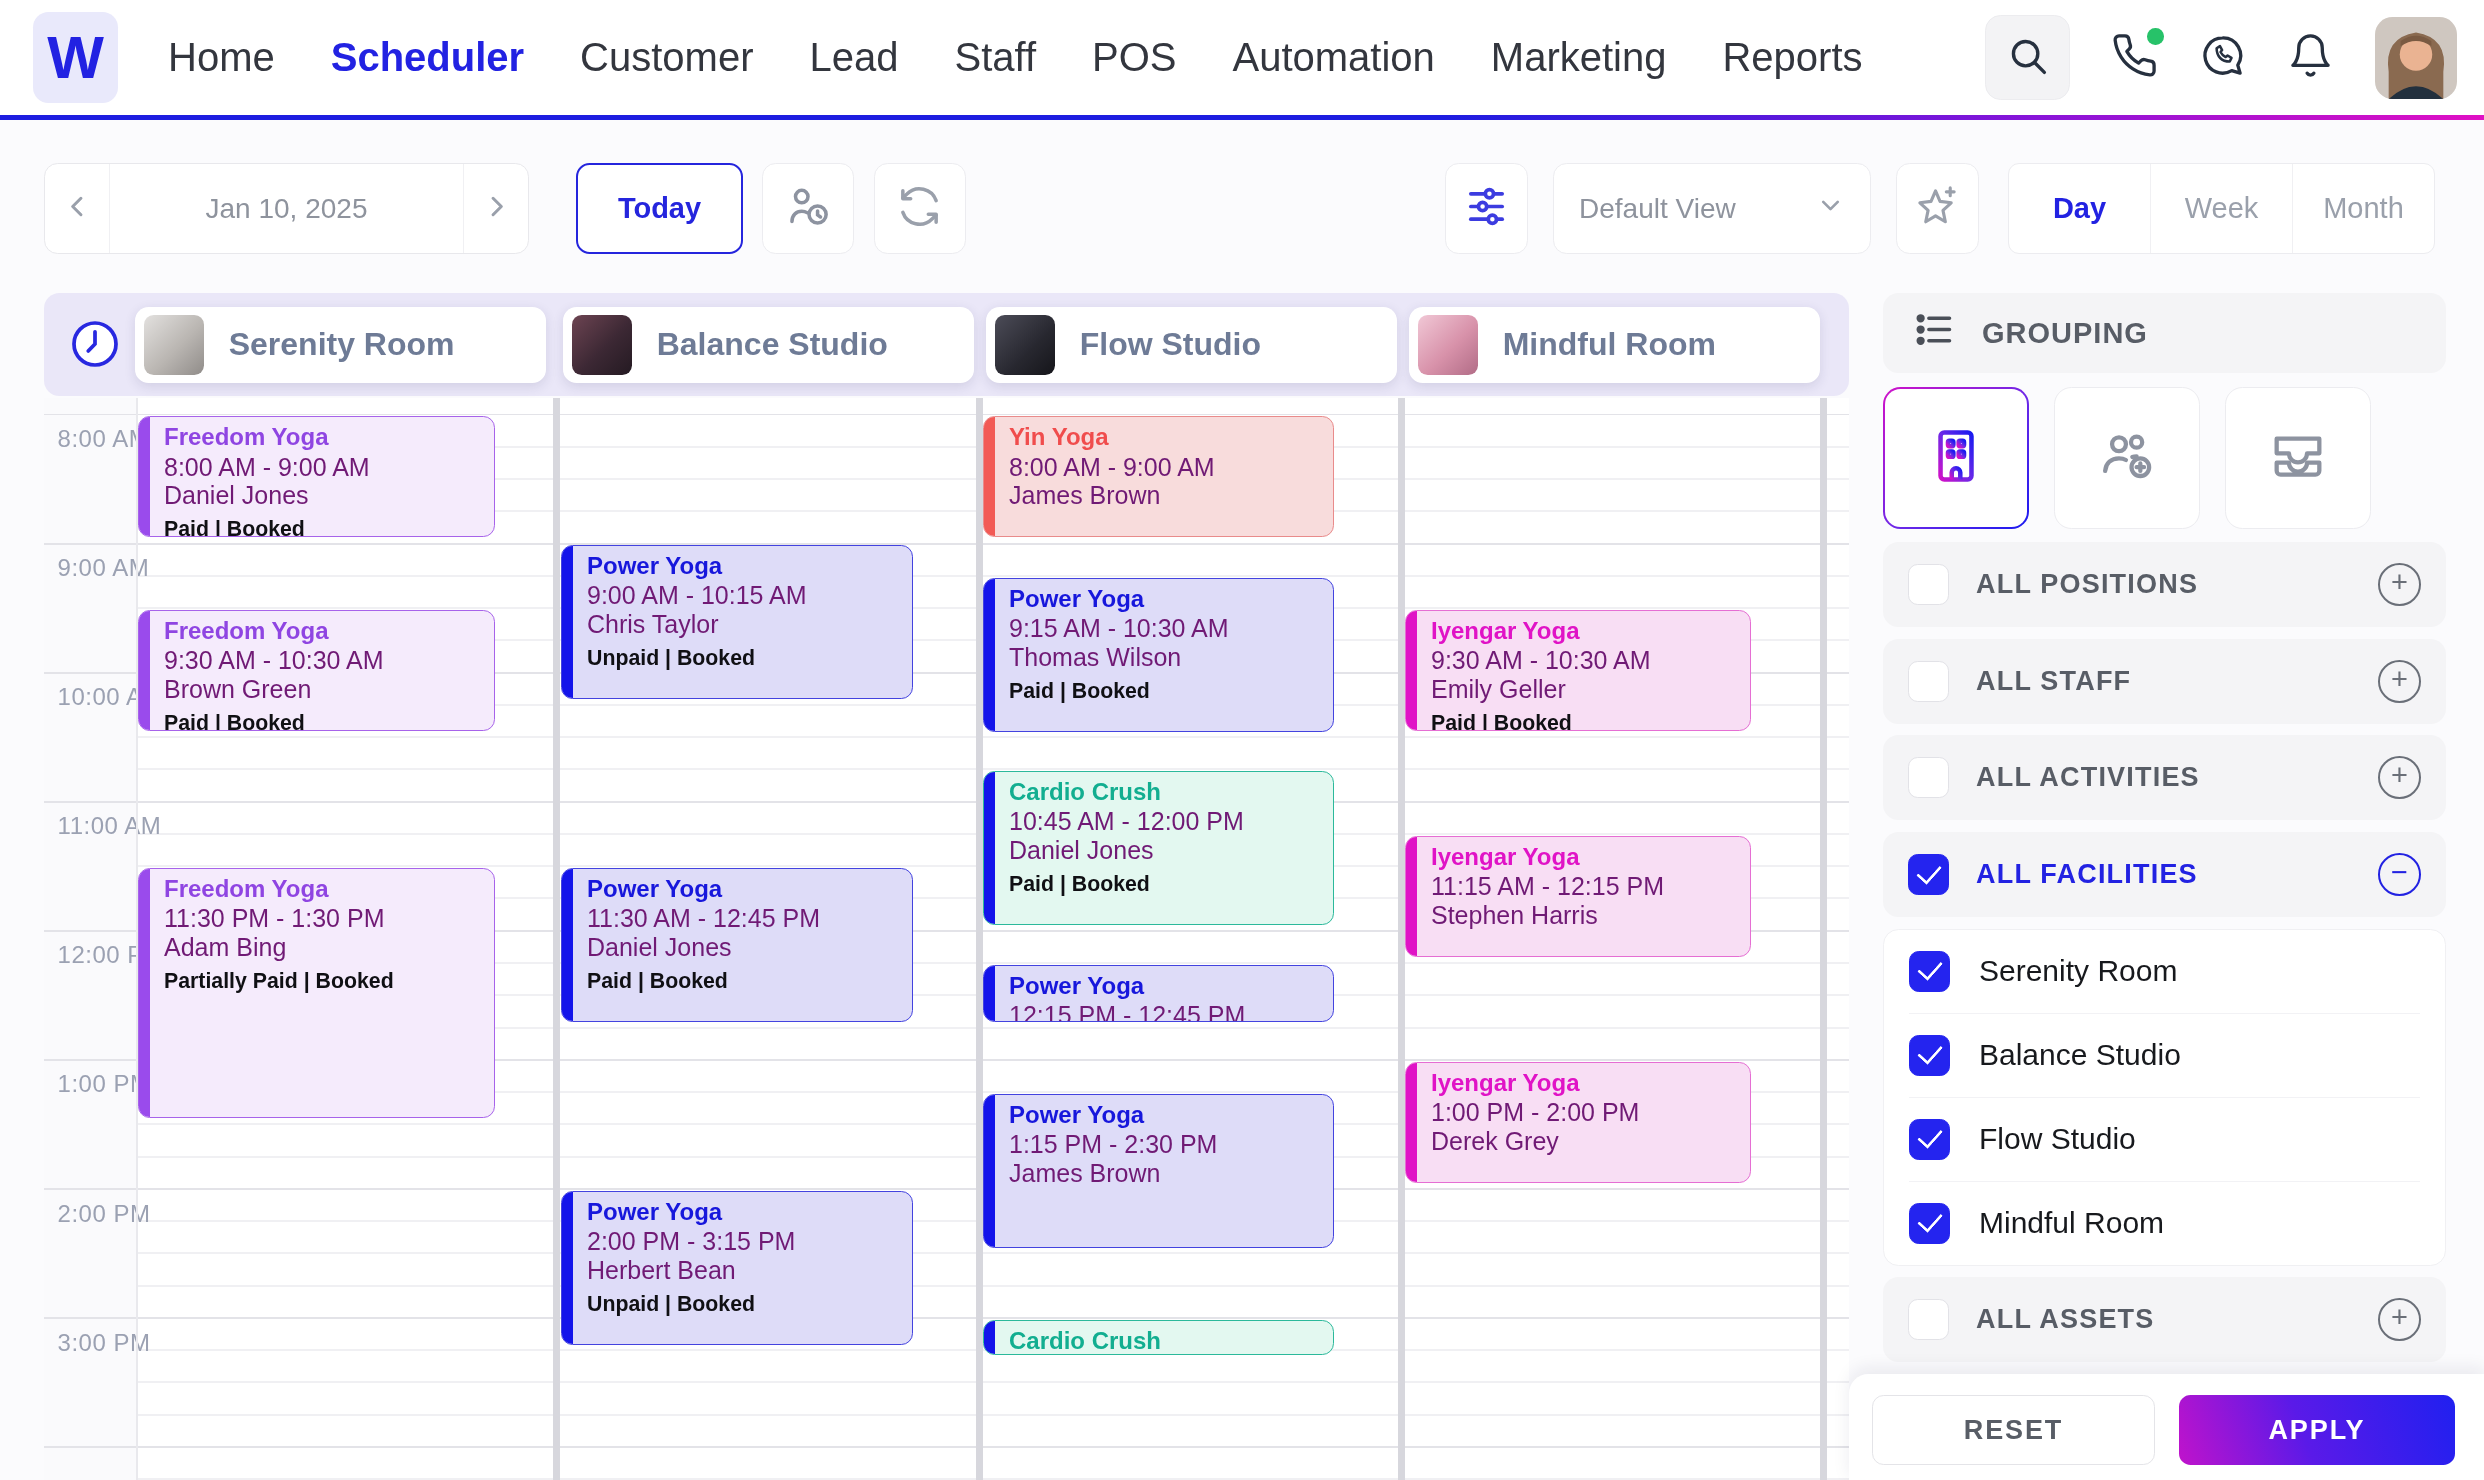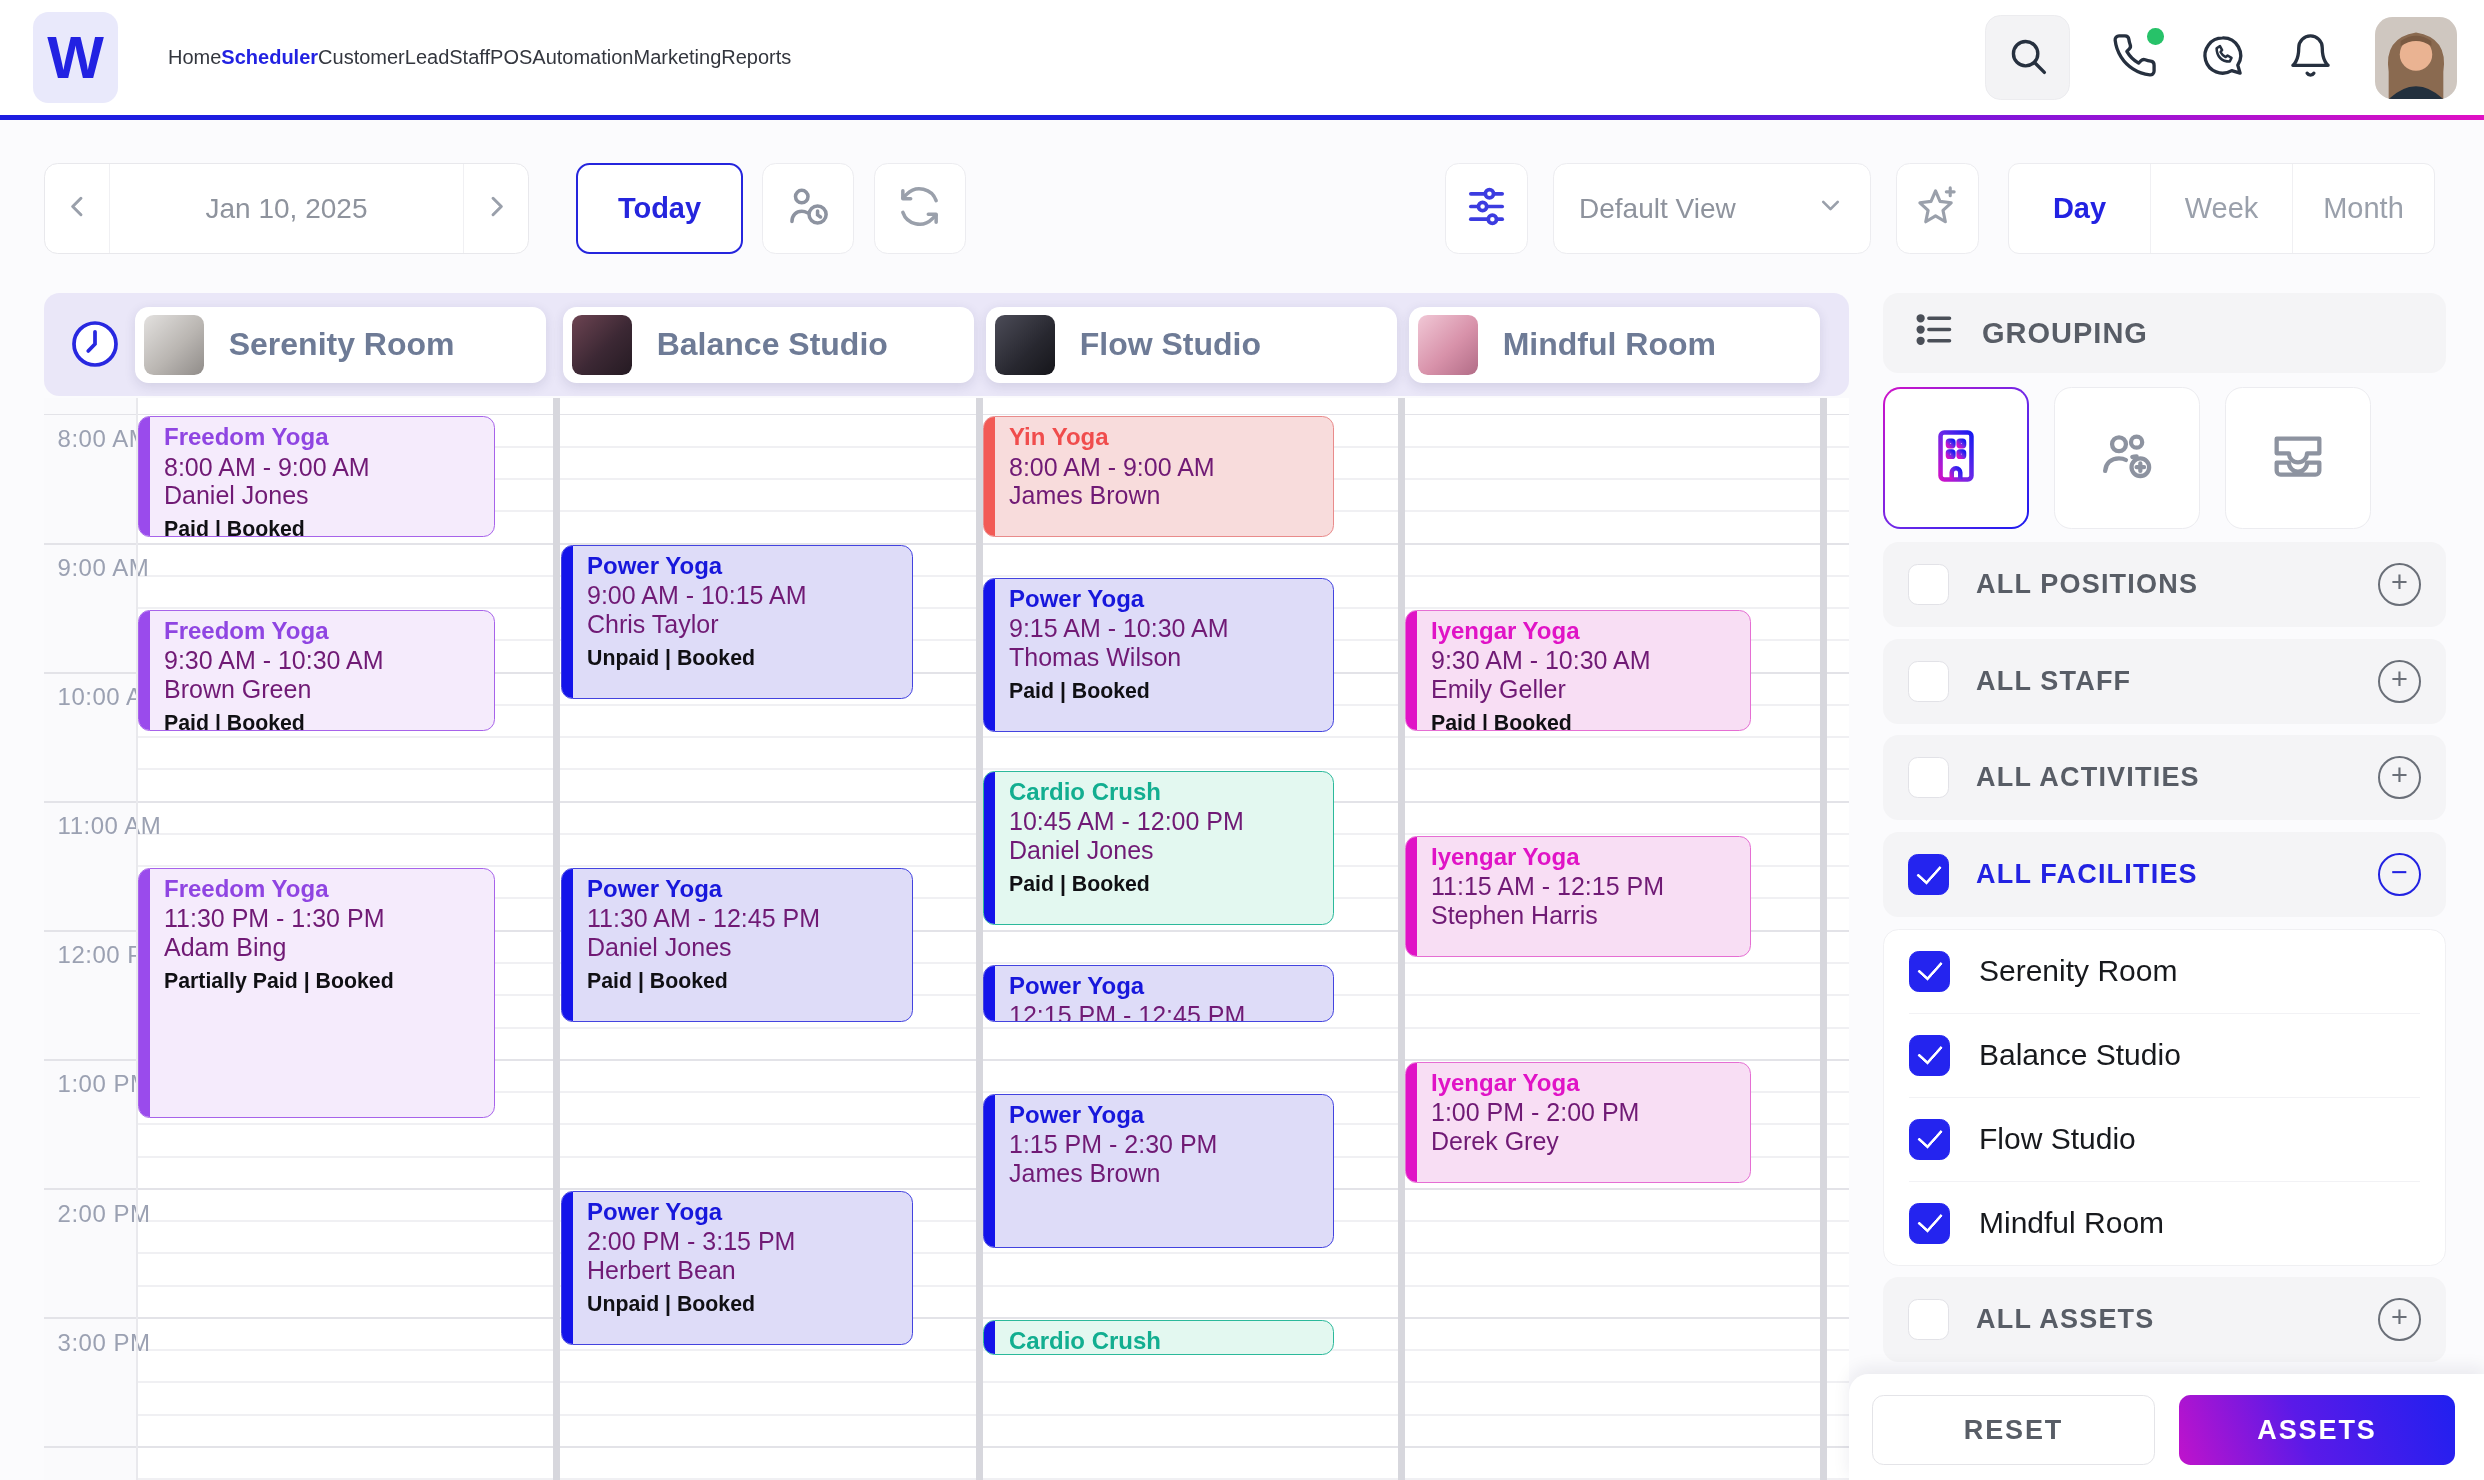--- a/index.html
+++ b/index.html
@@ -3,21 +3,21 @@
 <meta charset="utf-8">
 <style>
   html,body{margin:0;padding:0;background:#fff;}
   #app{position:relative;width:2484px;height:1481px;background:#fbfbfd;font-family:"Liberation Sans",sans-serif;overflow:hidden;}
   .ctr{display:flex;align-items:center;justify-content:center;}
 
   
   .topnav{position:absolute;top:0;left:0;right:0;height:115px;background:#fff;display:flex;align-items:center;padding-left:33px;box-sizing:border-box;}
   .nav-grad{position:absolute;top:115px;left:0;right:0;height:4.9px;background:linear-gradient(90deg,#1d1de0 0%,#1d1de0 58%,#8814d8 82%,#e010c4 100%);z-index:5;}
   .logo{width:85px;height:91px;background:#e9e9fb;border-radius:15.5px;font-size:60px;font-weight:800;color:#2222e2;display:flex;align-items:center;justify-content:center;transform:none;cursor:pointer;}
-  .mainnav{display:flex;margin-left:50px;font-size:20px;color:#33363e;}
+  .mainnav{display:flex;gap:56px;margin-left:50px;font-size:40px;color:#33363e;}
   .nav-item{cursor:pointer;white-space:nowrap;}
   .nav-item.active{color:#2222e2;font-weight:700;}
   .nav-right{margin-left:auto;display:flex;align-items:center;gap:41px;padding-right:27px;}
   .icon-btn-search{width:83px;height:83px;background:#f3f3f5;border:1px solid #ececef;border-radius:15.5px;cursor:pointer;}
   .nav-ic{position:relative;cursor:pointer;display:flex;}
   .online-dot{position:absolute;top:-3.9px;right:-5.8px;width:16.5px;height:16.5px;border-radius:50%;}
   .avatar{width:82px;height:82px;border-radius:17.5px;overflow:hidden;cursor:pointer;}
 
   
   .toolbar{position:absolute;top:163px;left:44px;right:49px;height:91px;display:flex;align-items:stretch;}
@@ -469,17 +469,17 @@
         <div class="filter-row">
           <span class="cb"></span>
           <span class="filter-label">ALL ASSETS</span>
           <span class="exp">+</span>
         </div>
       </div>
   </aside>
 
   <div class="bottom-bar">
     <button class="btn-reset">RESET</button>
-    <button class="btn-apply">ASSETS</button>
+    <button class="btn-apply">APPLY</button>
   </div>
 
 </div>
 
 
 </body></html>

